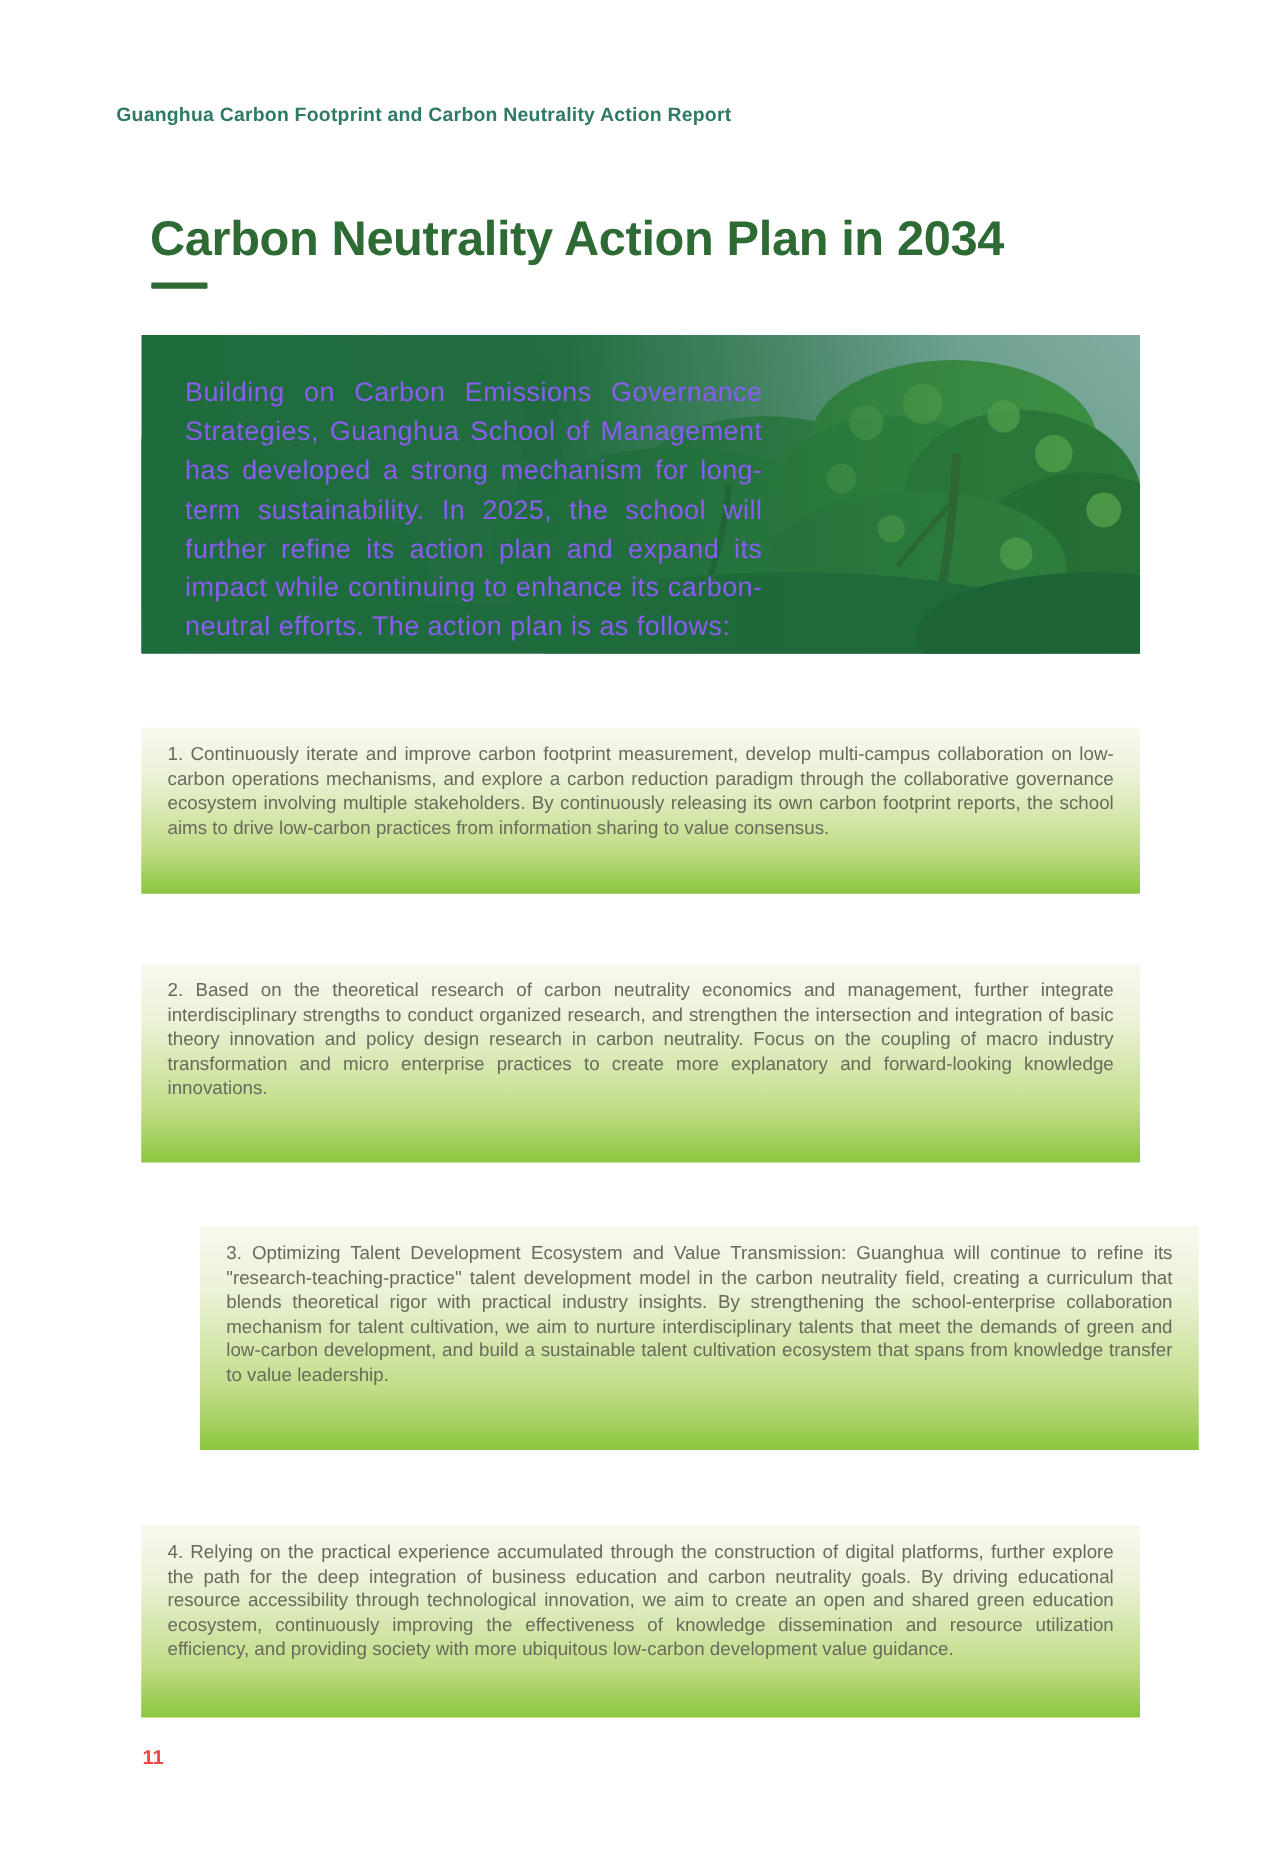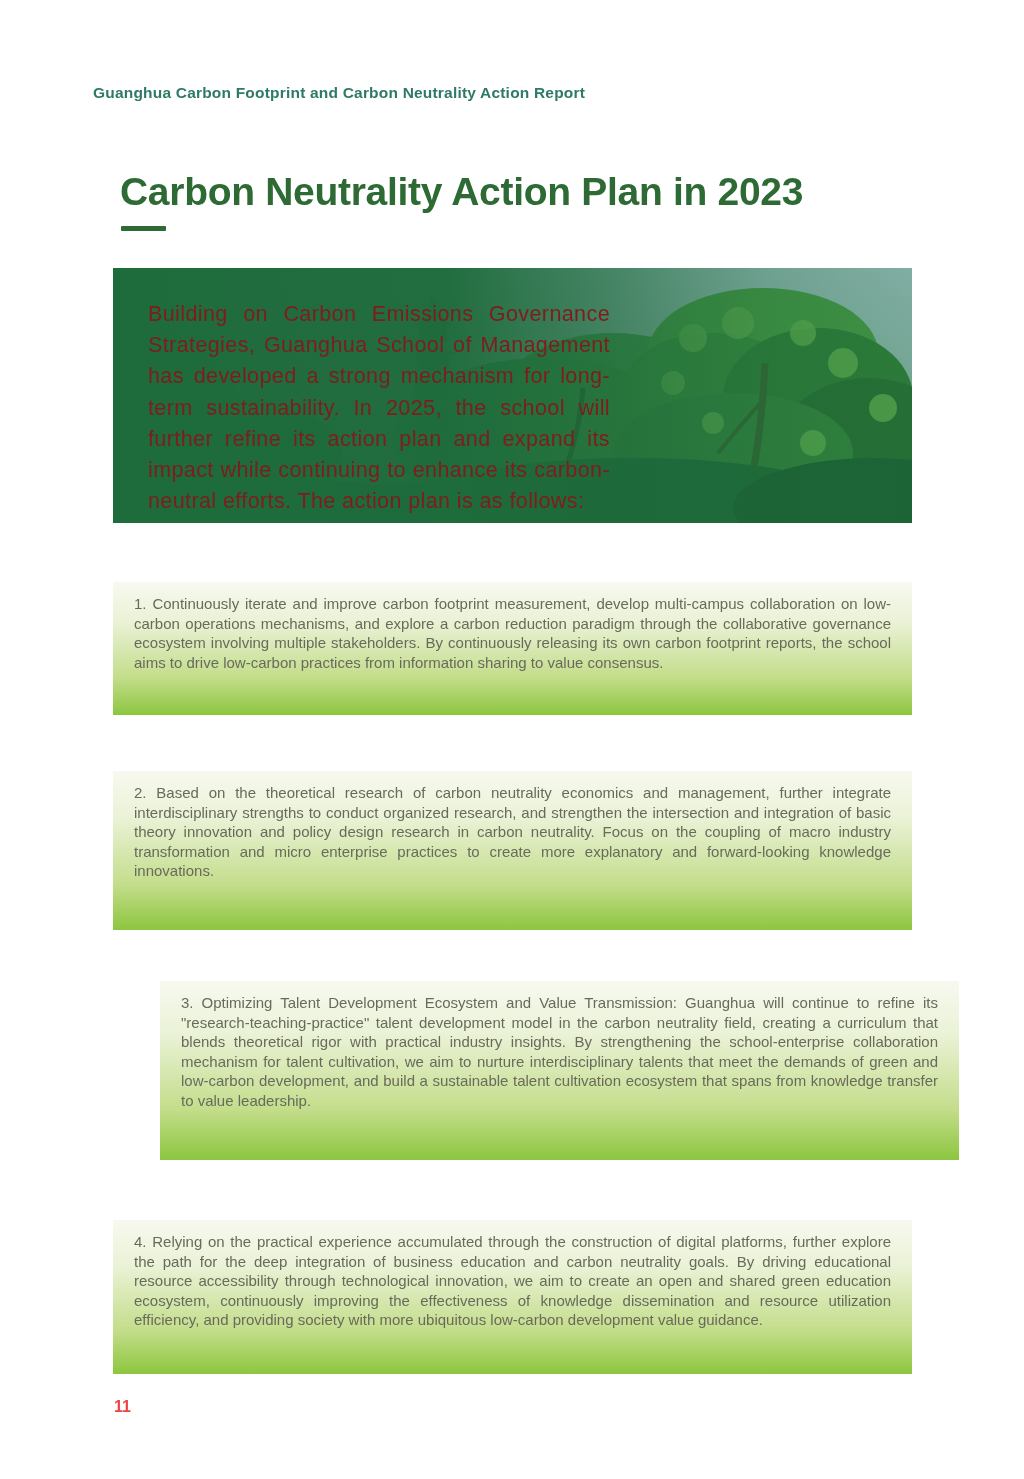--- a/index.html
+++ b/index.html
@@ -24,21 +24,21 @@
     background: #2d6a34; border-radius: 1px;
   }
 
   .hero {
     position: absolute; left: 113px; top: 268px; width: 799px; height: 255px;
     overflow: hidden;
   }
   .hero svg { position: absolute; inset: 0; display: block; }
   .hero-text {
     position: absolute; left: 35px; top: 31px; width: 462px;
-    color: #7f1d1d; font-size: 21.5px; line-height: 1.45;
+    color: #8b5cf6; font-size: 21.5px; line-height: 1.45;
     text-align: justify; letter-spacing: 0.4px;
   }
 
   .action-panel {
     position: absolute; left: 113px; width: 799px;
     background: linear-gradient(180deg, #f7f9ef 0%, #eaf2d6 30%, #c3dd8a 72%, #8cc63e 100%);
     color: #686b5b;
     font-size: 15px; line-height: 1.3; text-align: justify;
     padding: 12px 21px 12px 21px;
   }
@@ -52,21 +52,21 @@
     font-size: 16px; color: #ef4444; font-weight: bold;
   }
 </style>
 </head>
 <body>
 
 <div class="page">
 
   <div class="report-header">Guanghua Carbon Footprint and Carbon Neutrality Action Report</div>
 
-  <h1 class="page-title">Carbon Neutrality Action Plan in 2023</h1>
+  <h1 class="page-title">Carbon Neutrality Action Plan in 2034</h1>
   <div class="title-underline"></div>
 
   <div class="hero">
     <svg width="799" height="255" viewBox="0 0 799 255" xmlns="http://www.w3.org/2000/svg" aria-hidden="true">
       <defs>
         <linearGradient id="sky" x1="0" y1="0" x2="0" y2="1">
           <stop offset="0" stop-color="#a9c4cb"></stop>
           <stop offset="0.6" stop-color="#8fb3ad"></stop>
           <stop offset="1" stop-color="#6f9c8c"></stop>
         </linearGradient>

